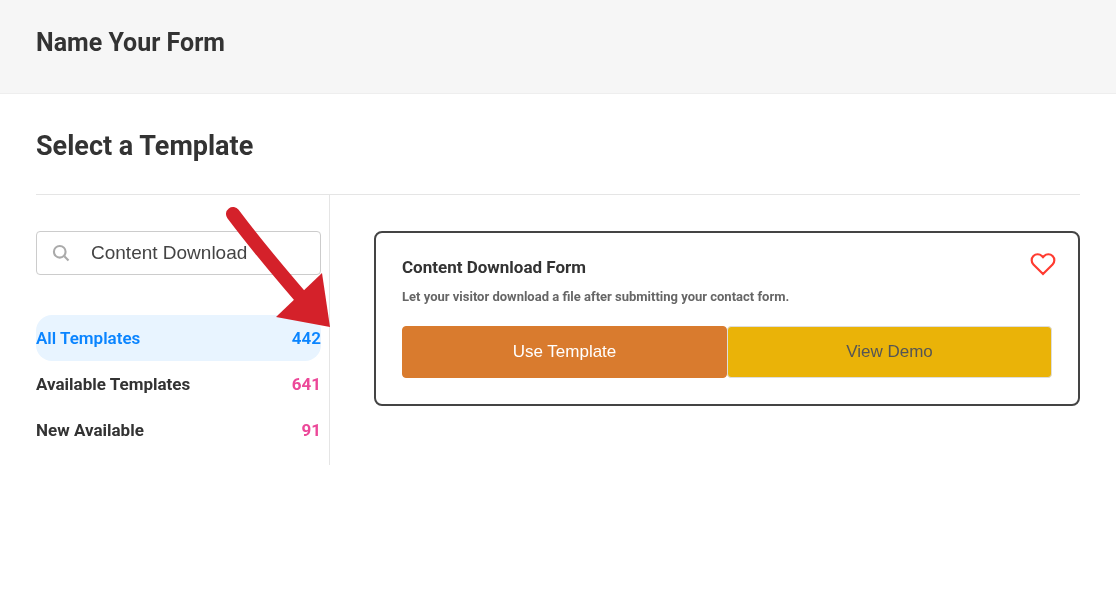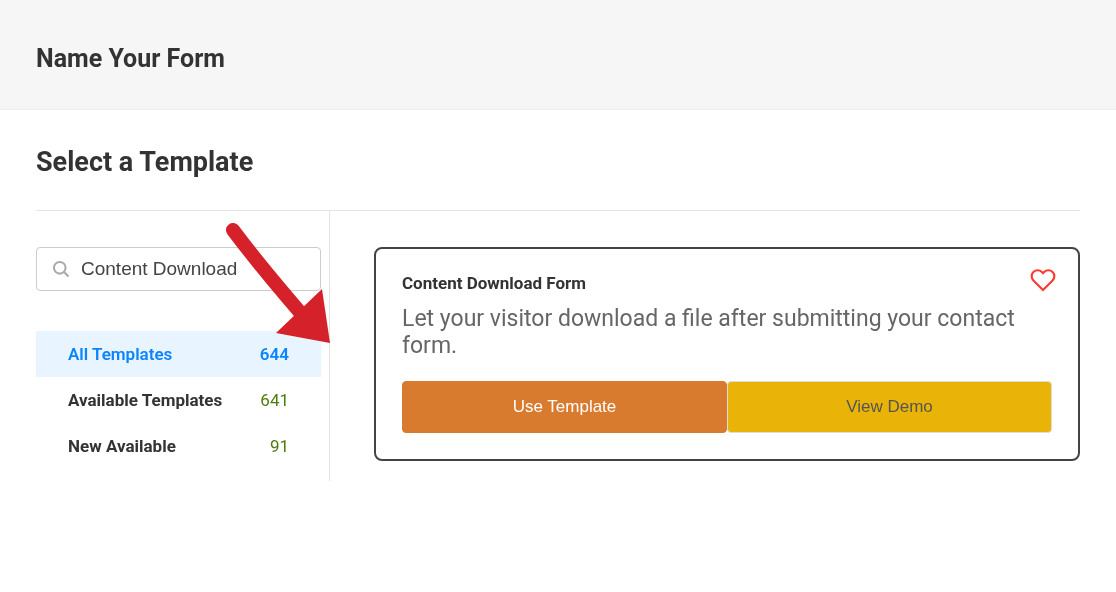--- a/index.html
+++ b/index.html
@@ -4,21 +4,21 @@
   <style>
     * { box-sizing: border-box; margin: 0; padding: 0; }
     body {
       font-family: -apple-system, BlinkMacSystemFont, "Segoe UI", Roboto, Helvetica, Arial, sans-serif;
       background: #fff;
       color: #333;
       width: 1116px;
     }
     .header-bar {
       background: #f6f6f6;
-      padding: 44px 36px 36px 36px;
+      padding: 28px 36px 36px 36px;
       display: flex;
       align-items: center;
       gap: 30px;
       border-bottom: 1px solid #eee;
     }
     .header-label {
       font-size: 25px;
       font-weight: 700;
       color: #333;
       flex: 0 0 auto;
@@ -45,56 +45,56 @@
       border-right: 1px solid #e5e5e5;
       min-height: 270px;
     }
     .search-wrap {
       border: 1px solid #ccc;
       border-radius: 4px;
       display: flex;
       align-items: center;
       padding: 10px 14px;
       margin: 0 8px 40px 0;
-      gap: 10px;
+      gap: 20px;
     }
     .search-wrap svg { flex: 0 0 auto; }
     .search-input {
       border: none;
       font-size: 19px;
       color: #444;
       outline: none;
       width: 100%;
       background: transparent;
     }
     .cat-list { list-style: none; padding-right: 8px; }
     .cat-item {
       display: flex;
       justify-content: space-between;
       align-items: center;
-      padding: 13px 32px;
+      padding: 13px 0;
       font-size: 17px;
       cursor: pointer;
-      border-radius: 0;
+      border-radius: 16px;
     }
     .cat-item.active { background: #e8f4ff; }
     .cat-item.active .cat-label { color: #0a84ff; font-weight: 600; }
     .cat-item.active .cat-count { color: #0a84ff; font-weight: 600; }
     .cat-label { color: #333; font-weight: 700; }
-    .cat-count { color: #4d7c0f; font-weight: 400; }
+    .cat-count { color: #ec4899; font-weight: 700; }
     .main-panel { flex: 1; padding: 36px 0 0 44px; position: relative; }
     .template-card {
       border: 2px solid #444;
       border-radius: 8px;
       padding: 24px 26px 26px 26px;
       position: relative;
     }
     .heart-icon { position: absolute; top: 18px; right: 22px; cursor: pointer; }
     .card-title { font-size: 17px; font-weight: 700; color: #333; margin-bottom: 12px; }
-    .card-desc { font-size: 23px; color: #666; margin-bottom: 22px; }
+    .card-desc { font-size: 13px; color: #666; margin-bottom: 22px; font-weight: bold; }
     .card-buttons { display: flex; }
     .btn {
       flex: 1;
       padding: 15px 0;
       font-size: 17px;
       border-radius: 4px;
       cursor: pointer;
       text-align: center;
       border: 1px solid transparent;
     }
@@ -123,21 +123,21 @@
       <div class="search-wrap">
         <svg width="20" height="20" viewBox="0 0 24 24" fill="none" stroke="#aaa" stroke-width="2.5">
             <circle cx="10.5" cy="10.5" r="7"></circle>
             <line x1="21" y1="21" x2="16" y2="16"></line>
           </svg>
         <input type="text" class="search-input" value="Content Download" style="">
       </div>
       <ul class="cat-list">
         <li class="cat-item active">
           <span class="cat-label">All Templates</span>
-          <span class="cat-count">644</span>
+          <span class="cat-count">442</span>
         </li>
         <li class="cat-item">
           <span class="cat-label">Available Templates</span>
           <span class="cat-count">641</span>
         </li>
         <li class="cat-item">
           <span class="cat-label">New Available</span>
           <span class="cat-count">91</span>
         </li>
       </ul>

